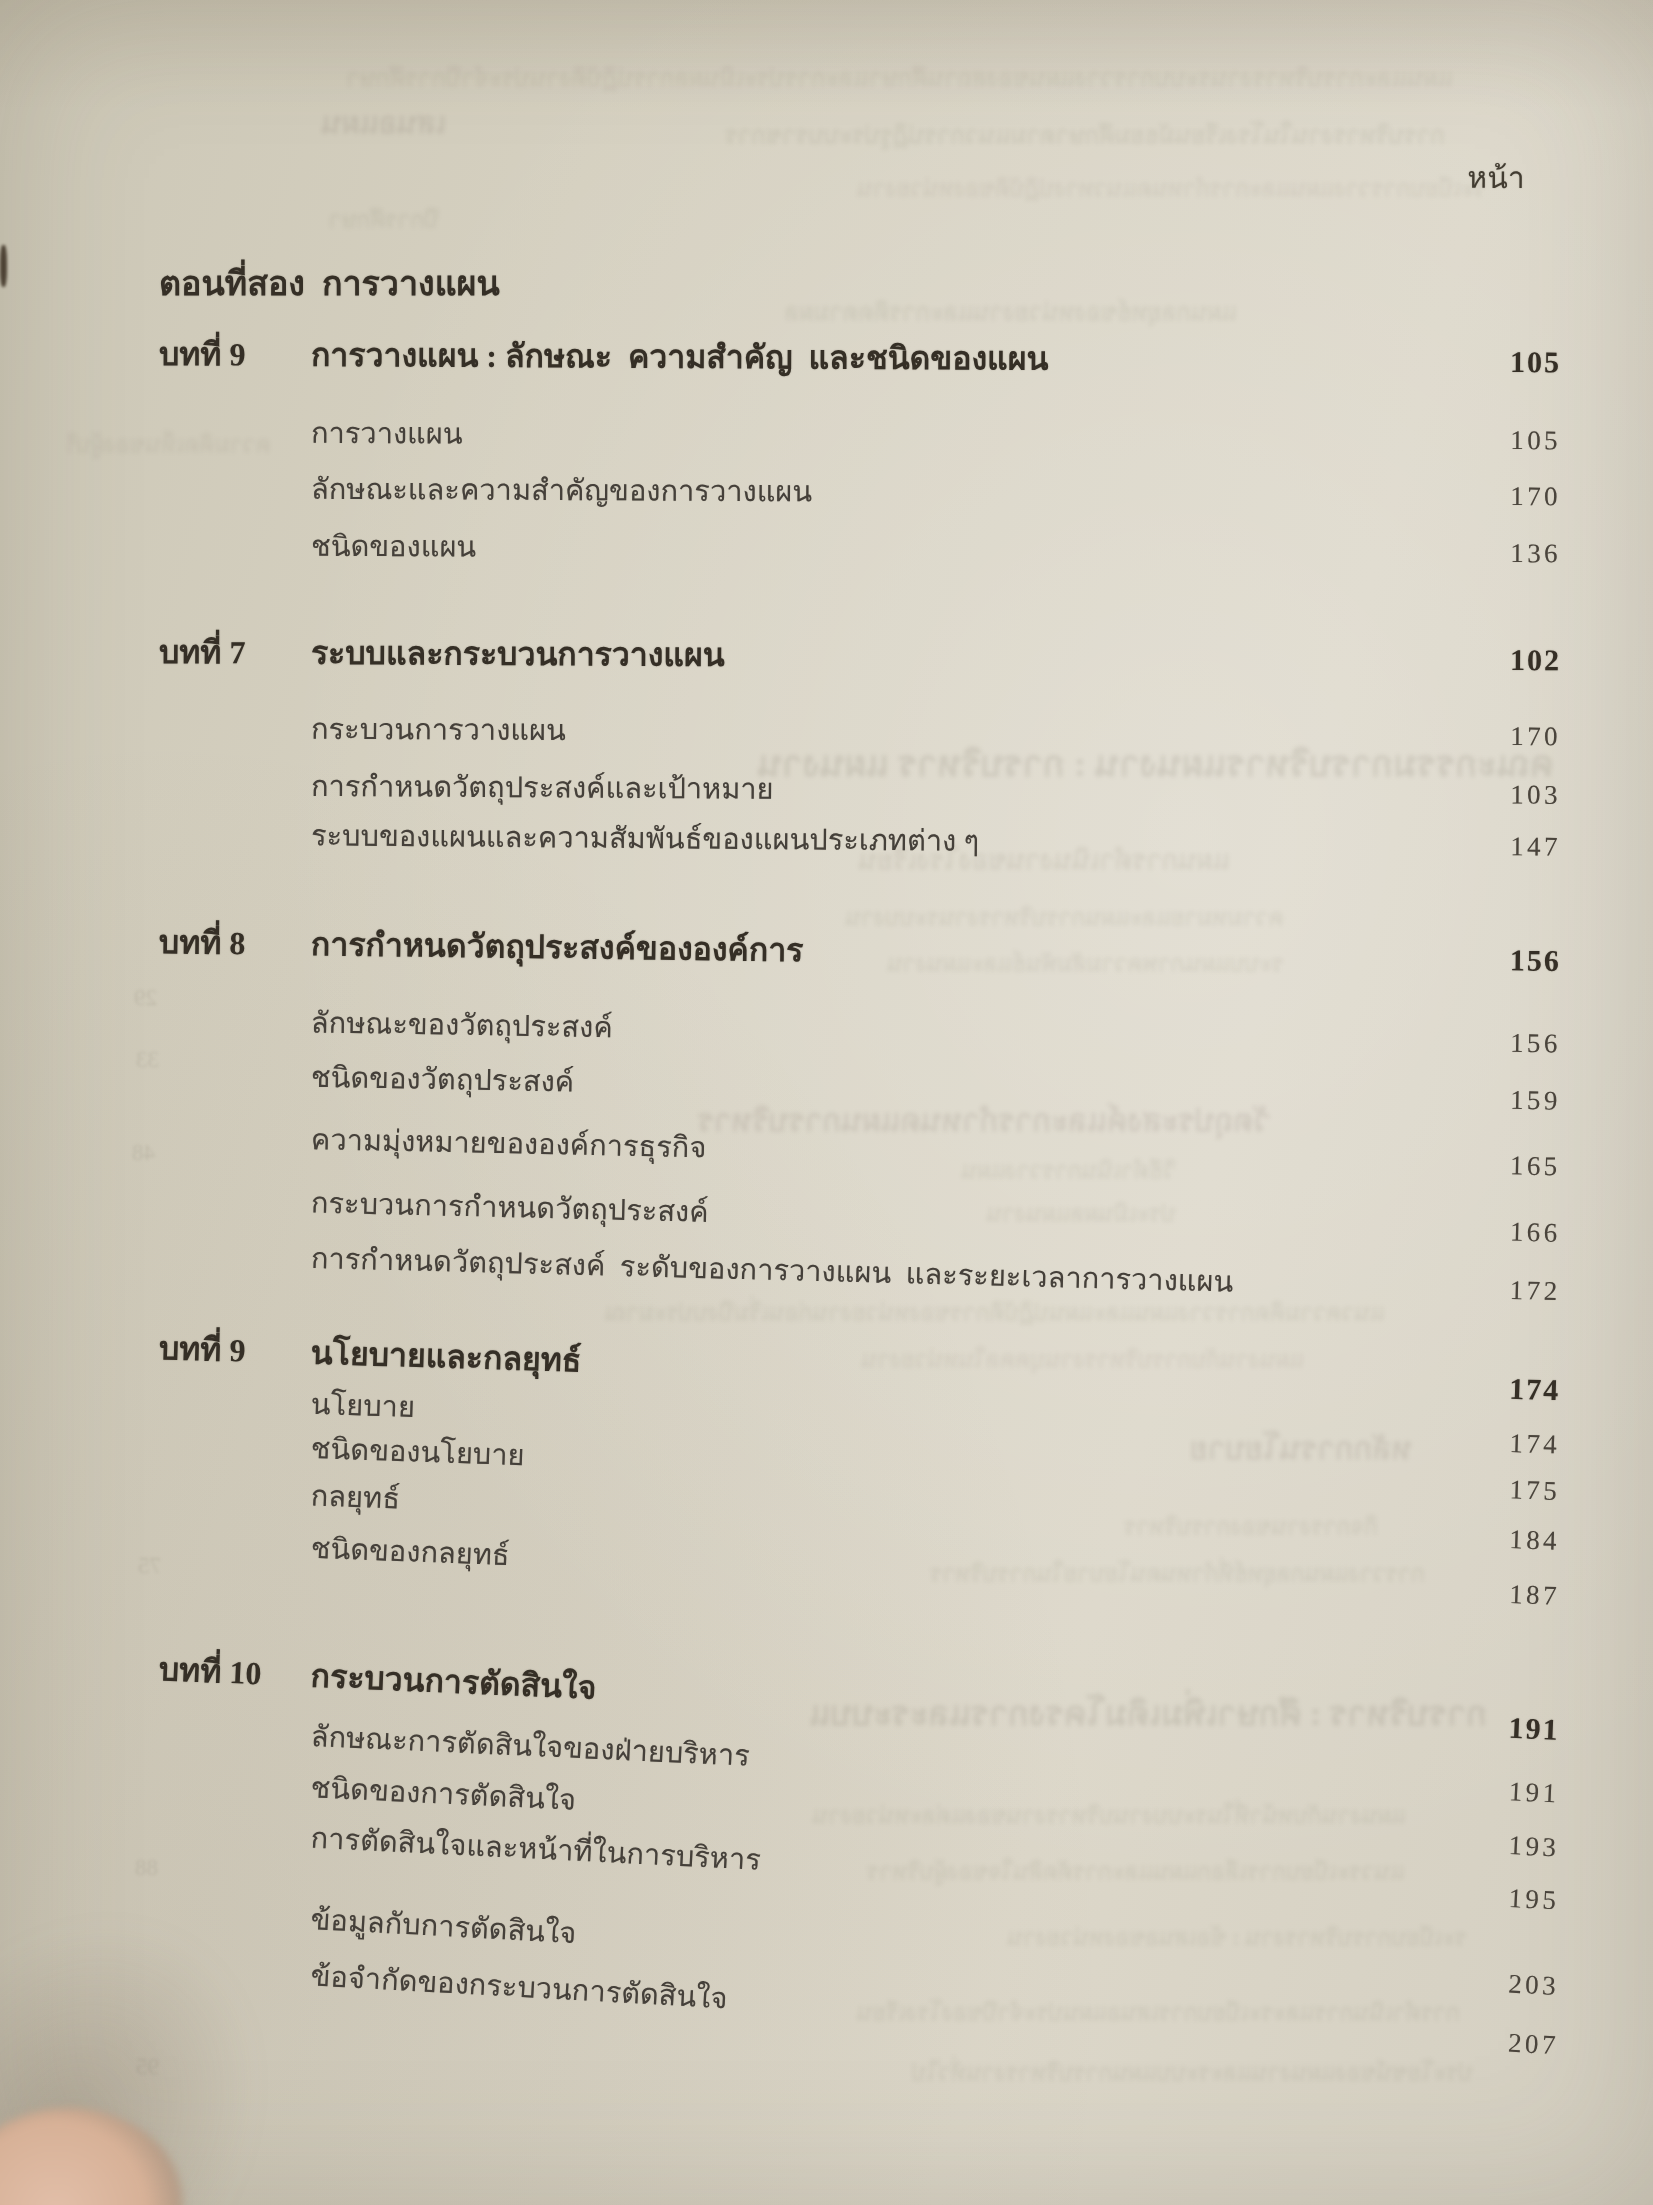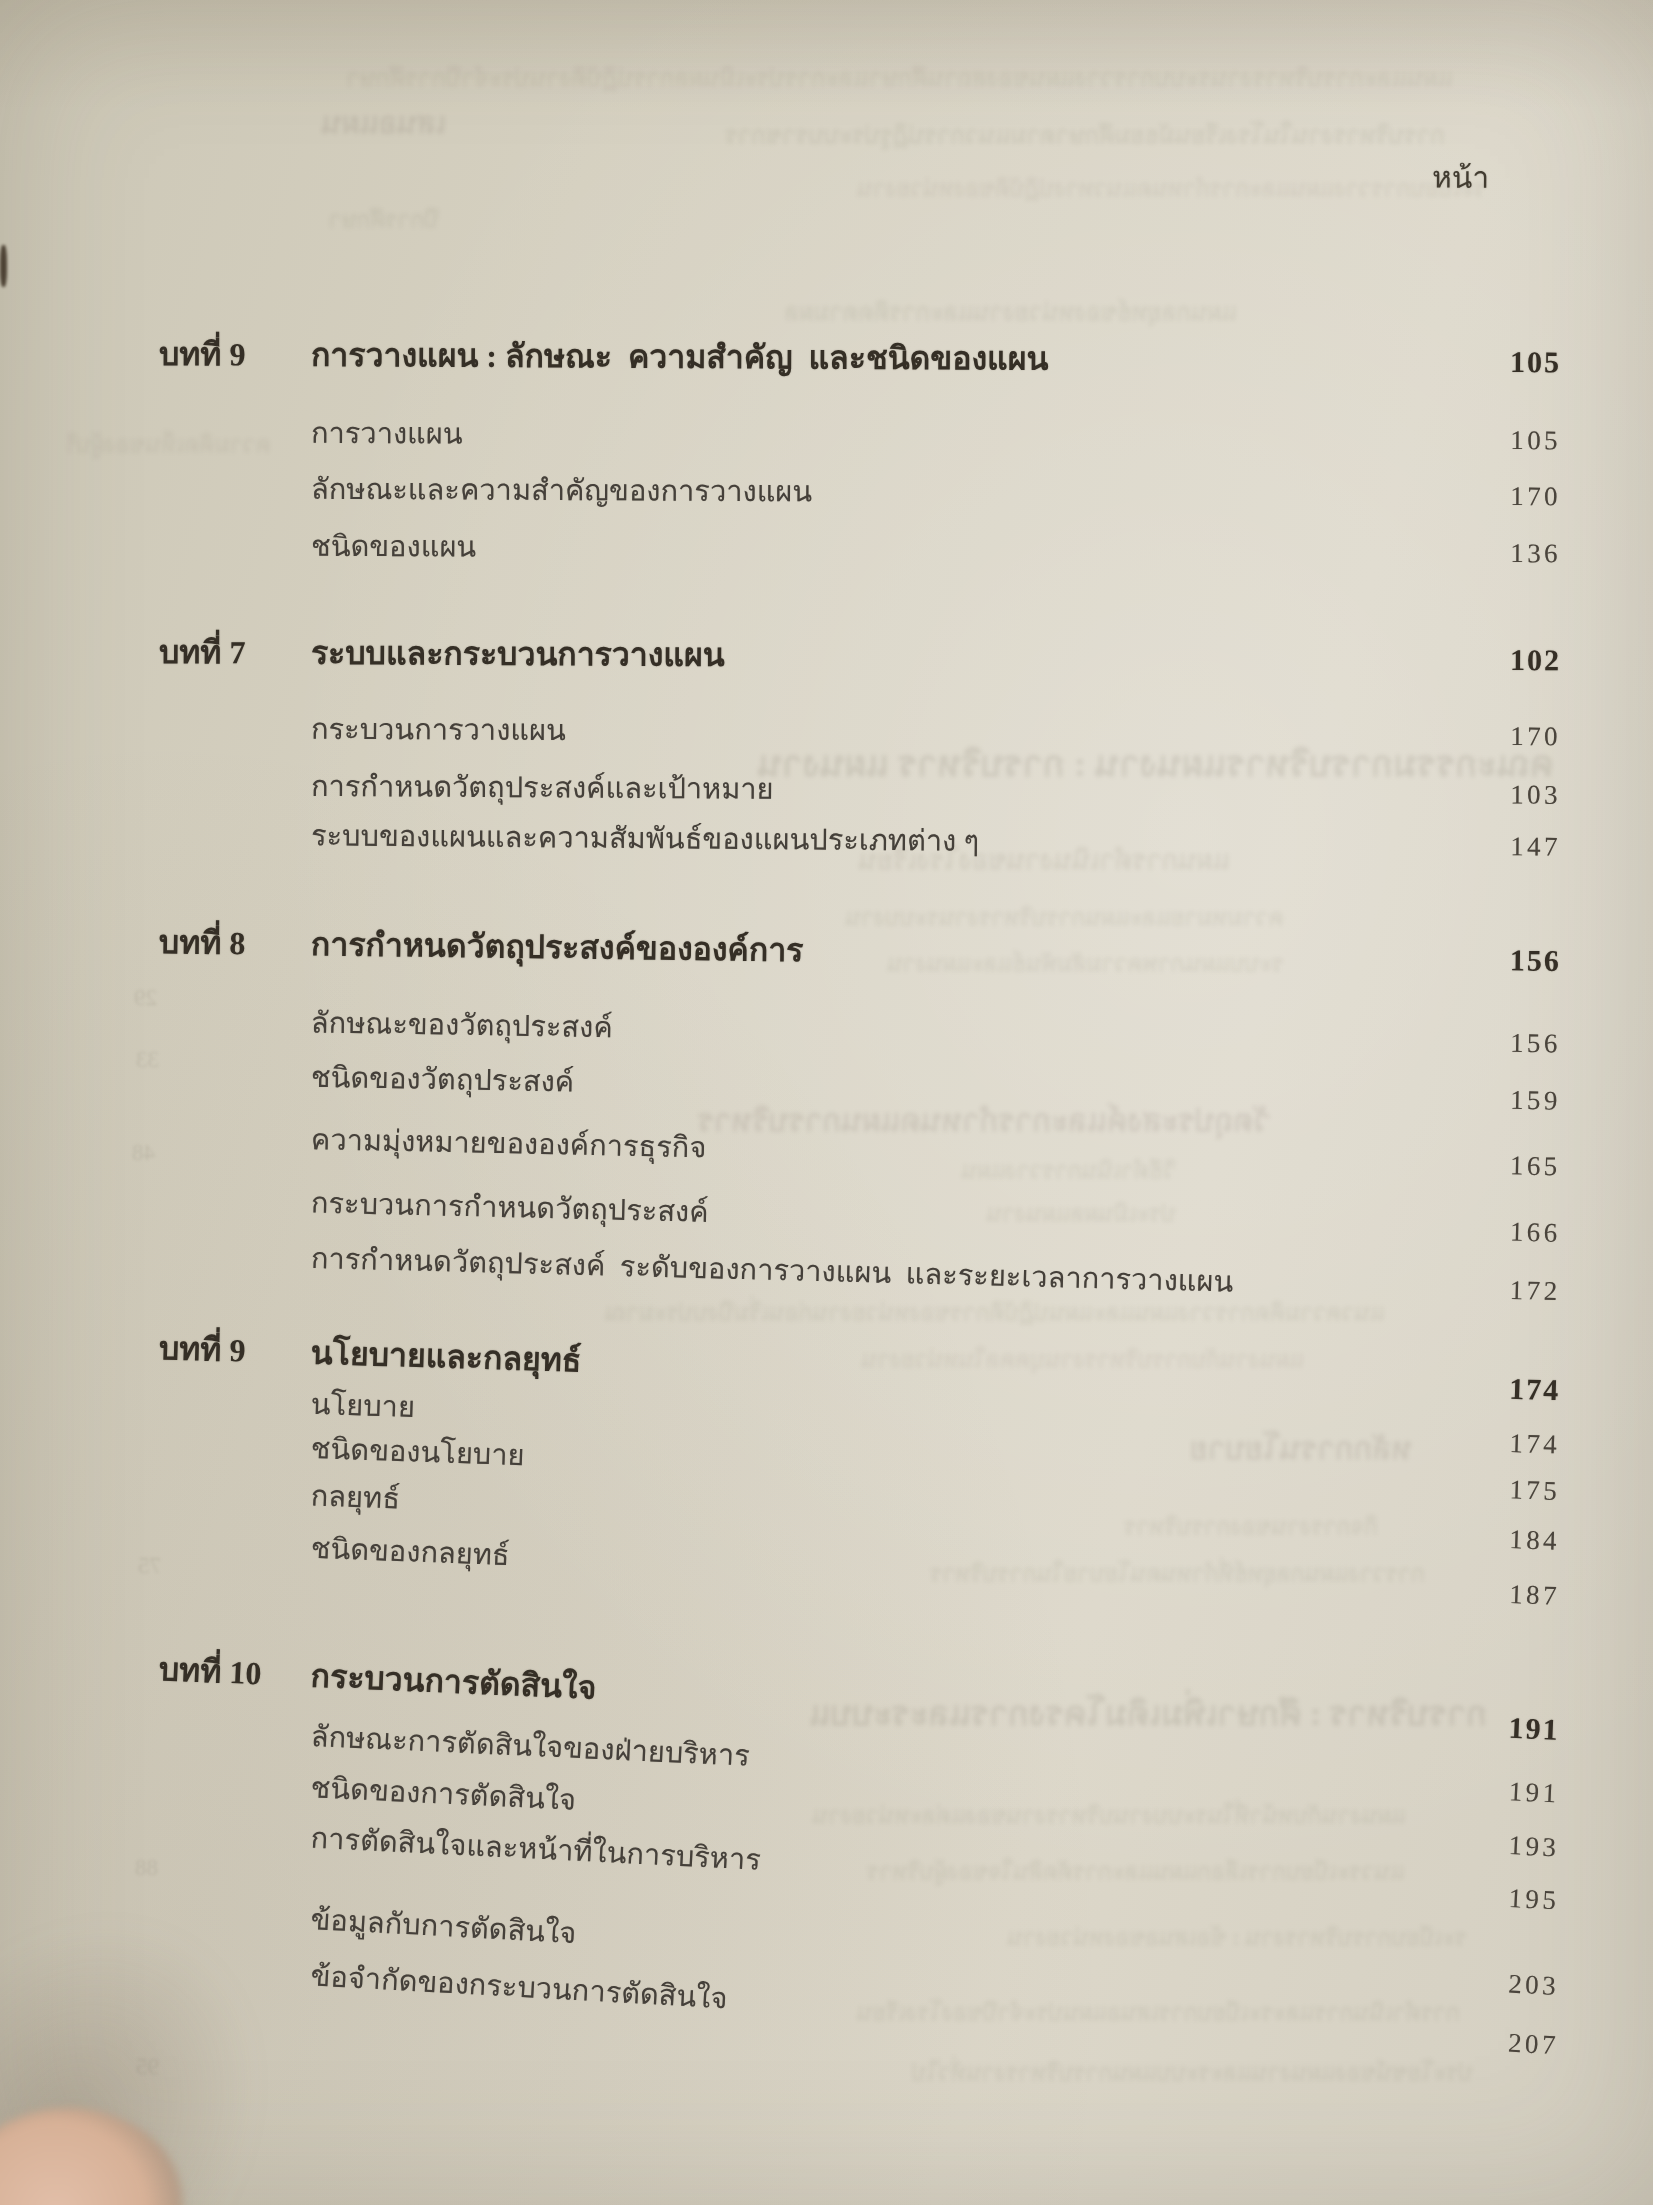--- a/index.html
+++ b/index.html
@@ -32,21 +32,21 @@
     transform:scaleX(-1);
     filter:blur(1.4px);
     color:rgba(95,85,70,.13);
     font-size:23px;
     pointer-events:none;
   }
   
   .pageLabel{
     position:absolute;
     left:1432px;top:154px;width:128px;
-    text-align:left;
+    text-align:center;
     font-size:30px;color:#423c31;
     transform:rotate(.35deg);
     text-shadow:0 0 1.4px rgba(66,60,49,.35);
   }
   .partHeading{
     position:absolute;
     left:159px;top:256px;width:946px;
     font-size:34px;font-weight:bold;color:#352f26;
     white-space:pre;
     text-shadow:0 0 1.4px rgba(53,47,38,.4);
@@ -119,20 +119,21 @@
       <div class="bleed-num" style="left: 134px; top: 985px;">29</div>
       <div class="bleed-num" style="left: 136px; top: 1047px;">33</div>
       <div class="bleed-num" style="left: 132px; top: 1140px;">48</div>
       <div class="bleed-num" style="left: 138px; top: 1553px;">75</div>
       <div class="bleed-num" style="left: 135px; top: 1855px;">88</div>
       <div class="bleed-num" style="left: 136px; top: 2054px;">95</div>
     </div>
 
   <div class="pageLabel">หน้า</div>
 
+  <div class="partHeading">ตอนที่สอง  การวางแผน</div>
 
   <div id="toc-layer">
       <div class="row chapter" style="top: 328px; transform: rotate(0.3deg);">
     <span class="pre">บทที่ 9</span>
     <span class="ttl">การวางแผน : ลักษณะ  ความสำคัญ  และชนิดของแผน</span>
     <span class="num">105</span>
   </div>
       <div class="row item" style="top: 409px; transform: rotate(0.3deg);">
 
     <span class="ttl">การวางแผน</span>

